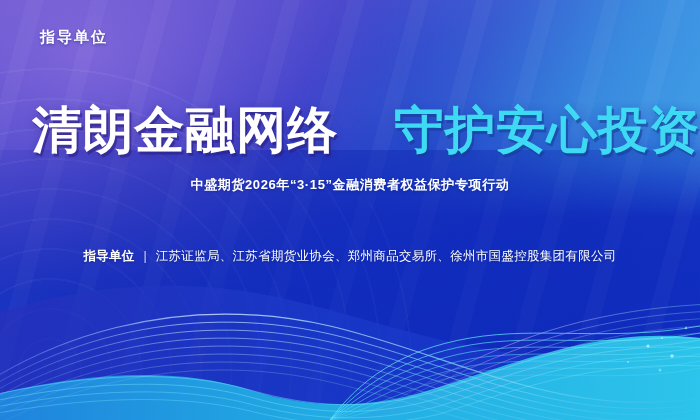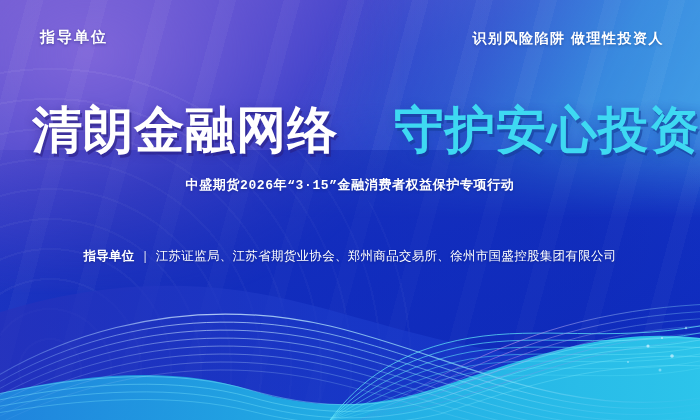--- a/index.html
+++ b/index.html
@@ -120,21 +120,20 @@
       2px 3px 0 rgba(20,60,150,.55),
       0 2px 10px rgba(20,70,160,.40);
   }
 
   .subtitle{
     position:absolute;left:0;right:0;top:176px;
     text-align:center;
     font-size:13px;font-weight:bold;color:#ffffff;
     letter-spacing:.6px;
     text-shadow:0 1px 3px rgba(15,30,110,.45);
-    font-family:Liberation Mono, monospace;
   }
 
   .orgs{
     position:absolute;left:0;right:0;top:248px;
     text-align:center;
     color:#ffffff;
   }
   .org-line{
     font-size:12.5px;
     letter-spacing:.3px;
@@ -248,21 +247,20 @@
           <circle cx="628" cy="132" r="1.1" opacity="0.55"></circle>
           <circle cx="660" cy="140" r="1.5" opacity="0.5"></circle>
         </g>
 
       </g>
     </svg>
   </div>
 
   <div class="logo">指导单位</div>
 
-  <div class="tagline">识别风险陷阱  做理性投资人</div>
 
   <div class="title">
     <span class="part-a">清朗金融网络</span>
     <span class="gap"></span>
     <span class="part-b">守护安心投资</span>
   </div>
 
   <div class="subtitle">中盛期货2026年“3·15”金融消费者权益保护专项行动</div>
 
   <div class="orgs">

